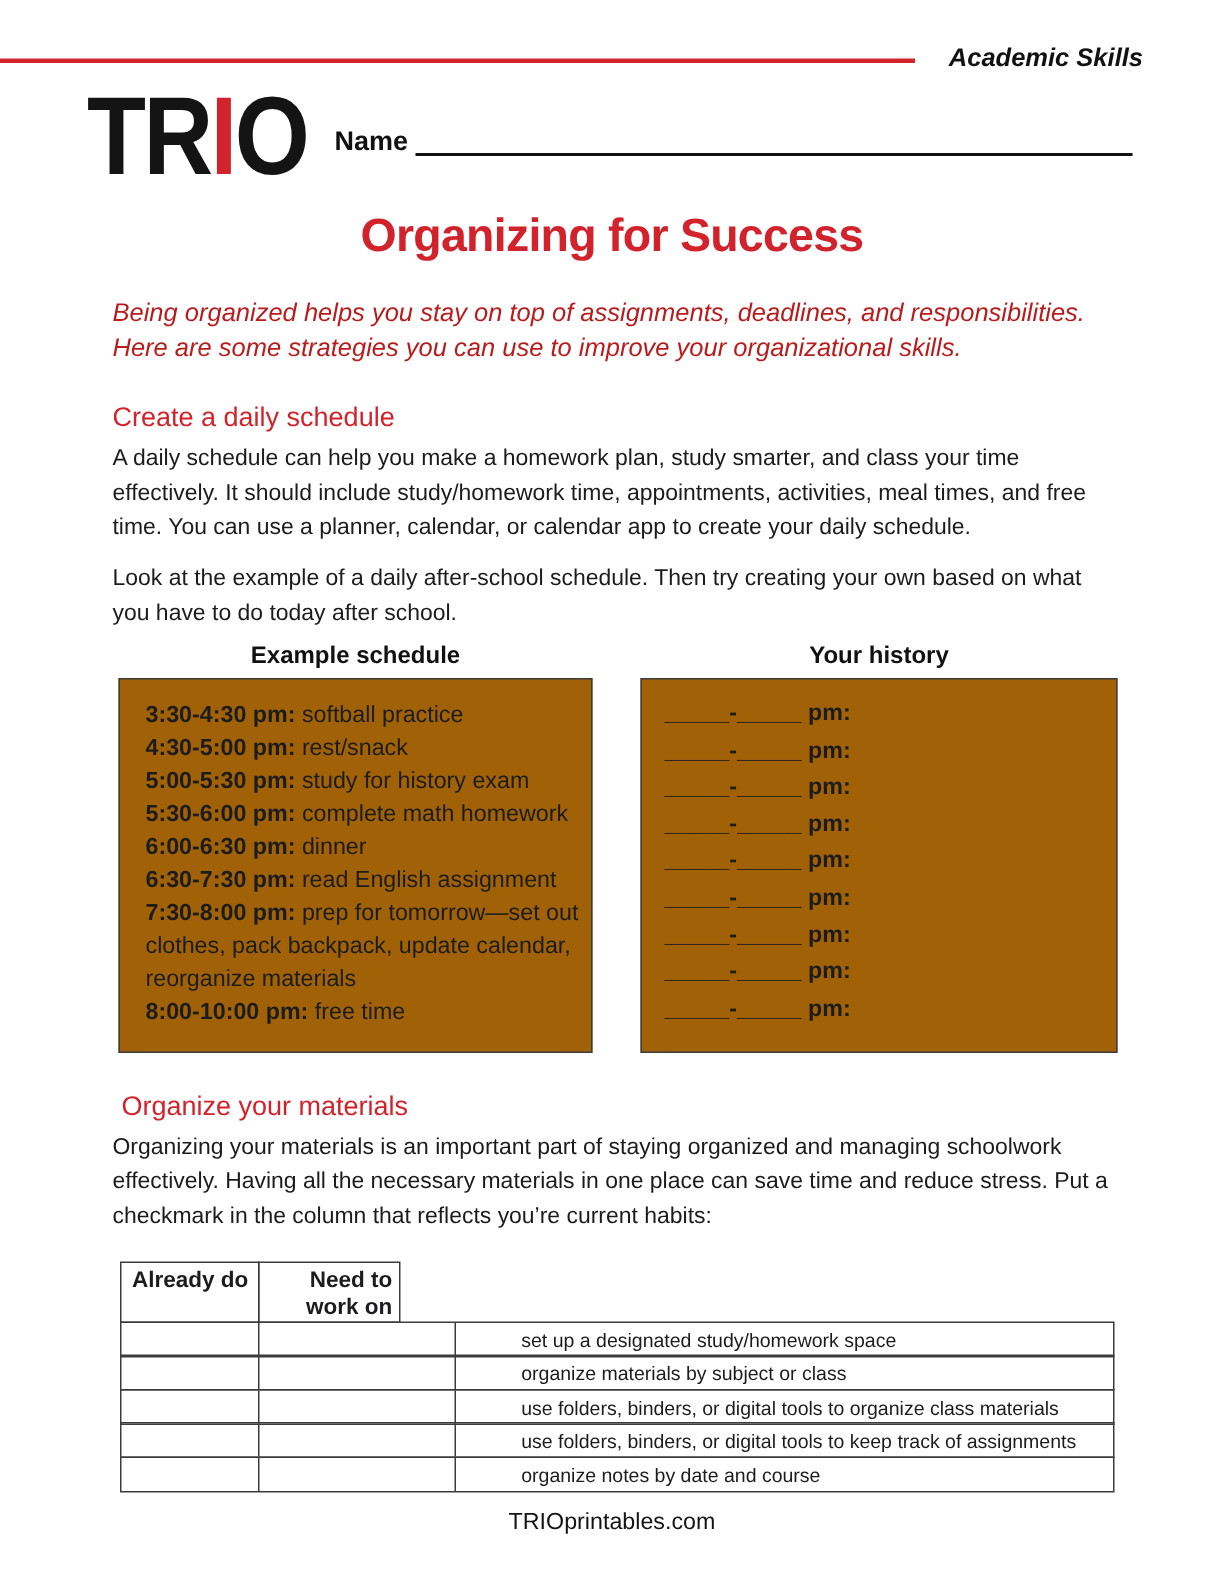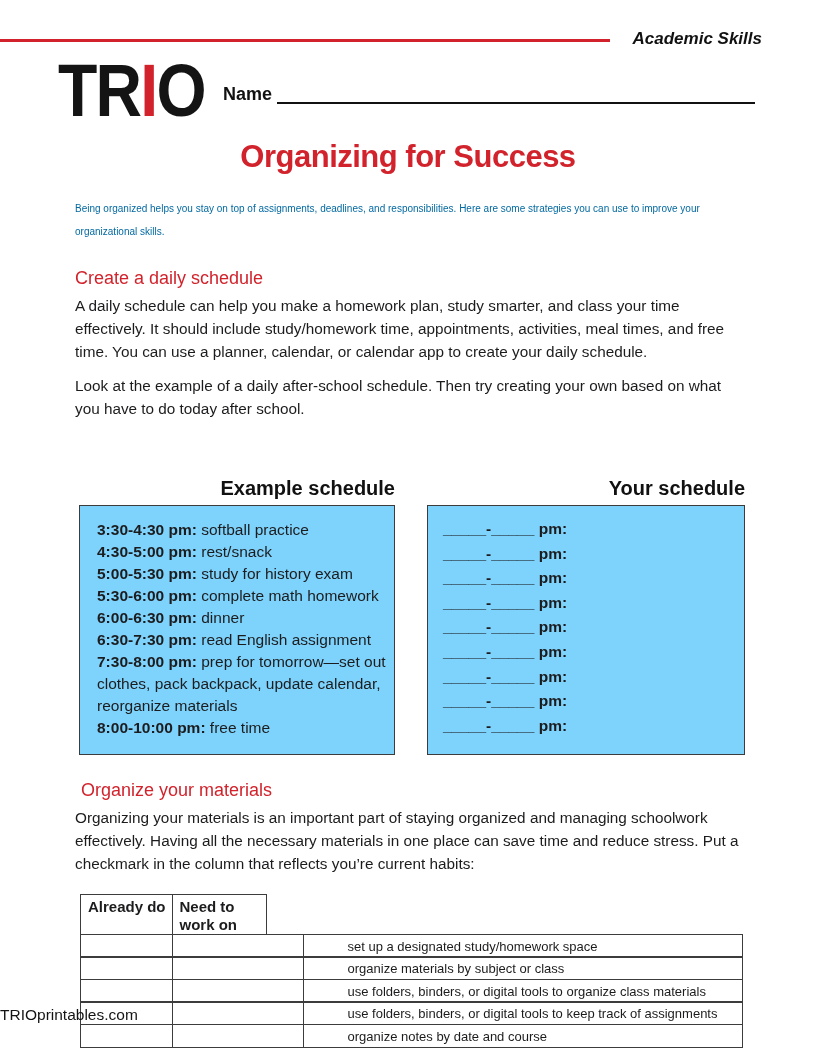--- a/index.html
+++ b/index.html
@@ -62,90 +62,91 @@
   .title {
     margin: 0;
     text-align: center;
     font-size: 31px;
     font-weight: bold;
     color: #d2232c;
     letter-spacing: -0.5px;
   }
   .intro {
     margin: 22px 72px 0 75px;
-    font-size: 10px;
+    font-style: italic;
+    font-size: 17px;
     line-height: 23px;
-    color: #0369a1;
+    color: #b91c1c;
   }
   .sect {
     margin: 25px 72px 0 75px;
     font-size: 18px;
     font-weight: normal;
     color: #d2232c;
   }
   .sect2 { margin-left: 81px; }
   .body { margin: 5px 70px 0 75px; font-size: 15.3px; line-height: 23px; }
   .p2 { margin-top: 11px; }
 
   
   .sched-row { display: flex; margin: 9px 0 0 79px; gap: 32px; }
   .sched-col { width: 316px; }
   .col-your { width: 318px; }
   .sched-head {
-    text-align: right;
-    font-weight: bold;
-    font-size: 20px;
+    text-align: center;
+    font-weight: bold;
+    font-size: 16px;
     margin-bottom: 5px;
     color: #111111;
-    margin-top: 48px;
   }
   .sched-box {
     border: 1.5px solid #3c3c3c;
     height: 250px;
     padding: 13px 8px 0 17px;
     font-size: 15.5px;
     line-height: 22px;
-    background: #7dd3fc;
+    background: #a16207;
   }
   .ex-time { font-weight: bold; }
   .your-box {
     padding-top: 11px;
     padding-left: 15px;
     line-height: 24.6px;
     font-weight: bold;
   }
 
   
   .mtable { margin: 19px 0 0 80px; width: 663px; }
   .mt-head { display: flex; font-weight: bold; font-size: 15px; }
   .mt-head .cell {
     border: 1.5px solid #3c3c3c;
     height: 41px;
     padding: 3px 4px 0 7px;
     line-height: 18px;
   }
   .mt-head .c1 { width: 93px; }
-  .mt-head .c2 { width: 95px; margin-left: -1.5px; }
+  .mt-head .c2 { width: 95px; margin-left: -1.5px; text-align: right; }
   .mt-row {
     display: flex;
     border: 1.5px solid #3c3c3c;
     margin-top: -1.5px;
     height: 24px;
     font-size: 13px;
     gap: 36px;
   }
   .mt-row .c1 { width: 91.5px; border-right: 1.5px solid #3c3c3c; }
   .mt-row .c2 { width: 95px; border-right: 1.5px solid #3c3c3c; }
   .mt-row .c3 { flex: 1; padding: 2px 0 0 8px; line-height: 19px; }
 
   
   .footer {
     position: absolute;
     top: 1006px; left: 0;
     width: 816px;
+    text-align: center;
     font-size: 15.5px;
     color: #141414;
   }
 </style>
 </head>
 <body>
 
 <div class="page">
 
   <div class="red-rule"></div>
@@ -175,21 +176,21 @@
           <div><span class="ex-time">5:00-5:30 pm:</span> <span>study for history exam</span></div>
           <div><span class="ex-time">5:30-6:00 pm:</span> <span>complete math homework</span></div>
           <div><span class="ex-time">6:00-6:30 pm:</span> <span>dinner</span></div>
           <div><span class="ex-time">6:30-7:30 pm:</span> <span>read English assignment</span></div>
           <div><span class="ex-time">7:30-8:00 pm:</span> <span>prep for tomorrow—set out clothes, pack backpack, update calendar, reorganize materials</span></div>
           <div><span class="ex-time">8:00-10:00 pm:</span> <span>free time</span></div>
         </div>
       </div>
 
       <div class="sched-col col-your">
-        <div class="sched-head">Your schedule</div>
+        <div class="sched-head">Your history</div>
         <div class="sched-box your-box">
           <div><span>_____-_____</span> <span>pm:</span></div>
           <div><span>_____-_____</span> <span>pm:</span></div>
           <div><span>_____-_____</span> <span>pm:</span></div>
           <div><span>_____-_____</span> <span>pm:</span></div>
           <div><span>_____-_____</span> <span>pm:</span></div>
           <div><span>_____-_____</span> <span>pm:</span></div>
           <div><span>_____-_____</span> <span>pm:</span></div>
           <div><span>_____-_____</span> <span>pm:</span></div>
           <div><span>_____-_____</span> <span>pm:</span></div>

